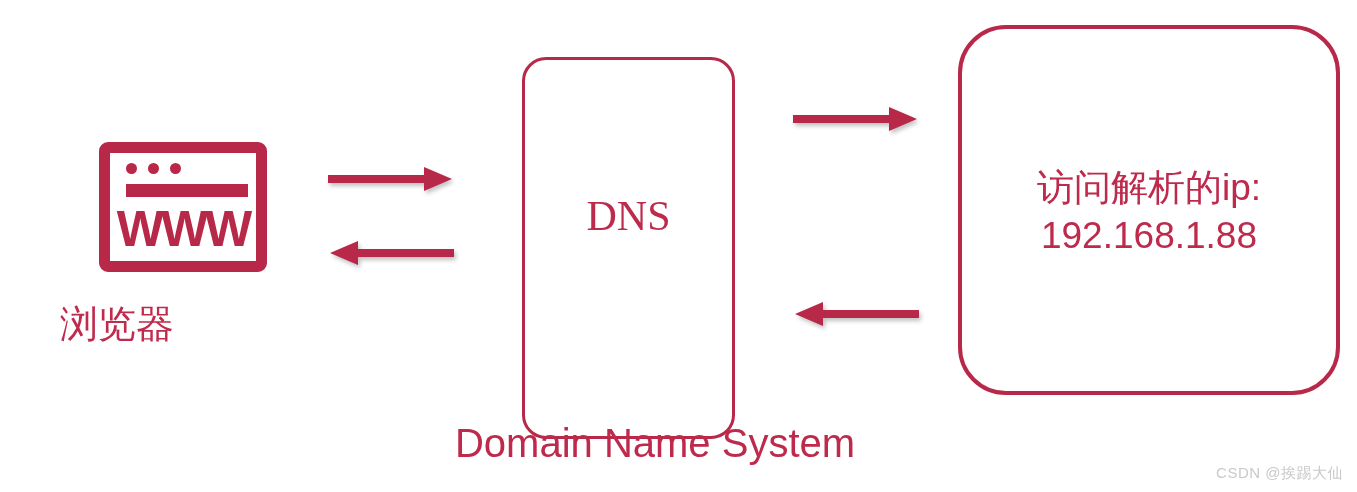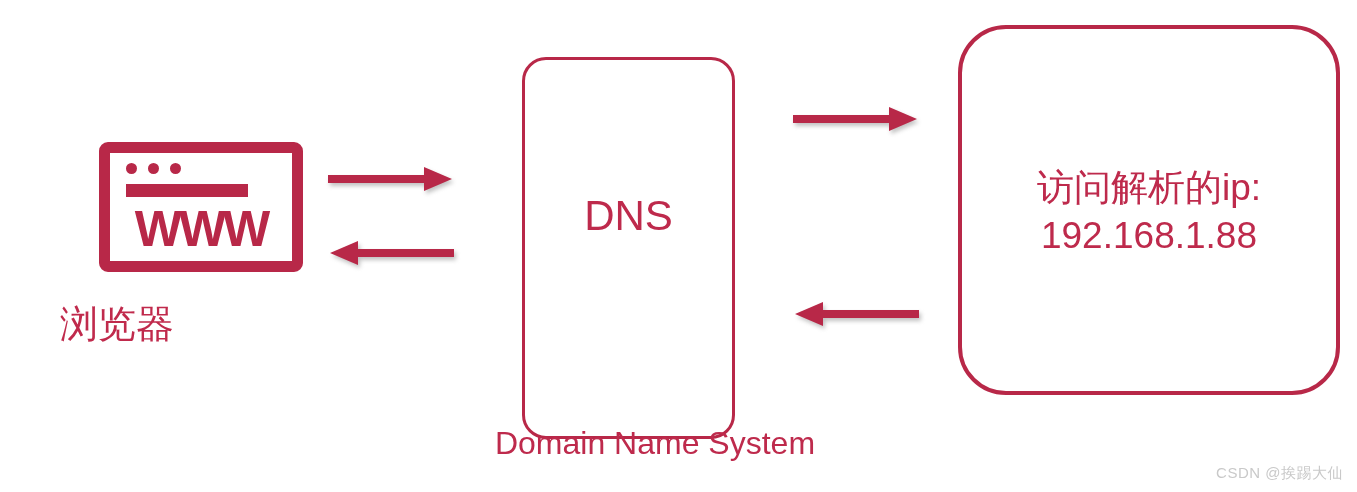--- a/index.html
+++ b/index.html
@@ -16,21 +16,21 @@
     height: 492px;
     background: #ffffff;
     overflow: hidden;
   }
 
   
   #browser-icon {
     position: absolute;
     left: 99px;
     top: 142px;
-    width: 204px;
+    width: 168px;
     height: 130px;
     box-sizing: border-box;
     border: 11px solid #B82848;
     border-radius: 9px;
     background: #ffffff;
   }
   #browser-dots {
     position: absolute;
     left: 16px;
     top: 10px;
@@ -78,20 +78,21 @@
   #dns-box {
     position: absolute;
     left: 522px;
     top: 57px;
     width: 213px;
     height: 382px;
     box-sizing: border-box;
     border: 3px solid #B82848;
     border-radius: 24px;
     background: #ffffff;
+    font-family: Liberation Serif, serif;
   }
   #dns-label {
     position: absolute;
     left: 0;
     right: 0;
     top: 133px;
     text-align: center;
     font-size: 42px;
     line-height: 46px;
     color: #BE2A4C;
@@ -126,21 +127,21 @@
   }
   .arrow svg { display: block; }
 
   
   #diagram-title {
     position: absolute;
     left: 330px;
     top: 415px;
     width: 650px;
     text-align: center;
-    font-size: 32px;
+    font-size: 40px;
     line-height: 56px;
     color: #BE2A4C;
   }
 
   
   #watermark {
     position: absolute;
     right: 14px;
     bottom: 8px;
     font-size: 15px;

